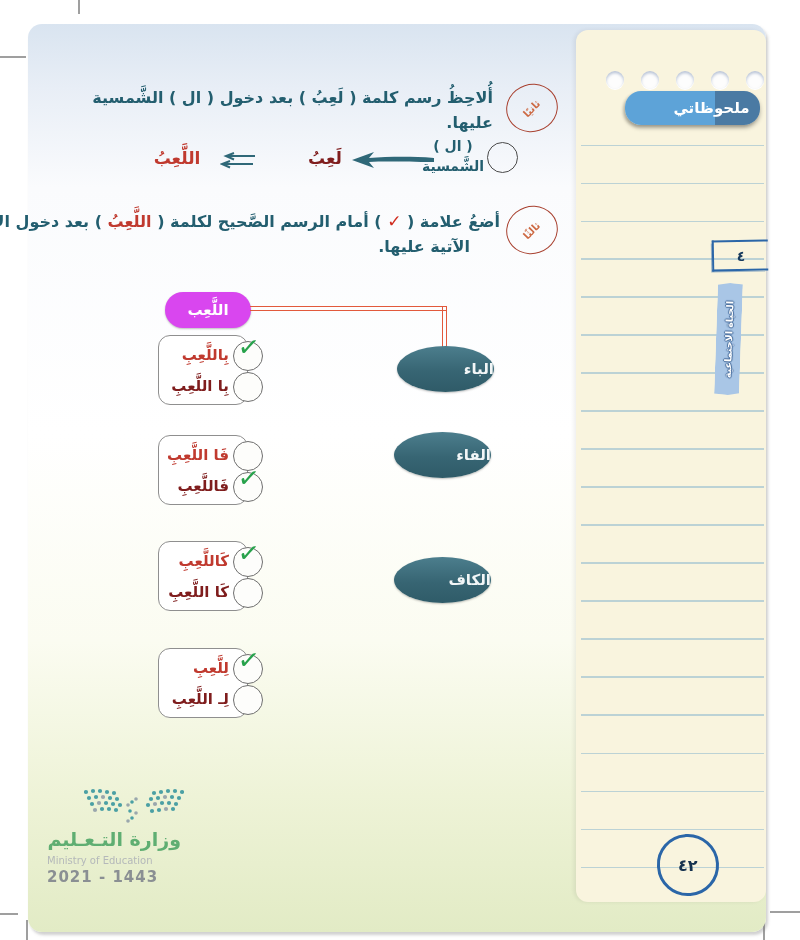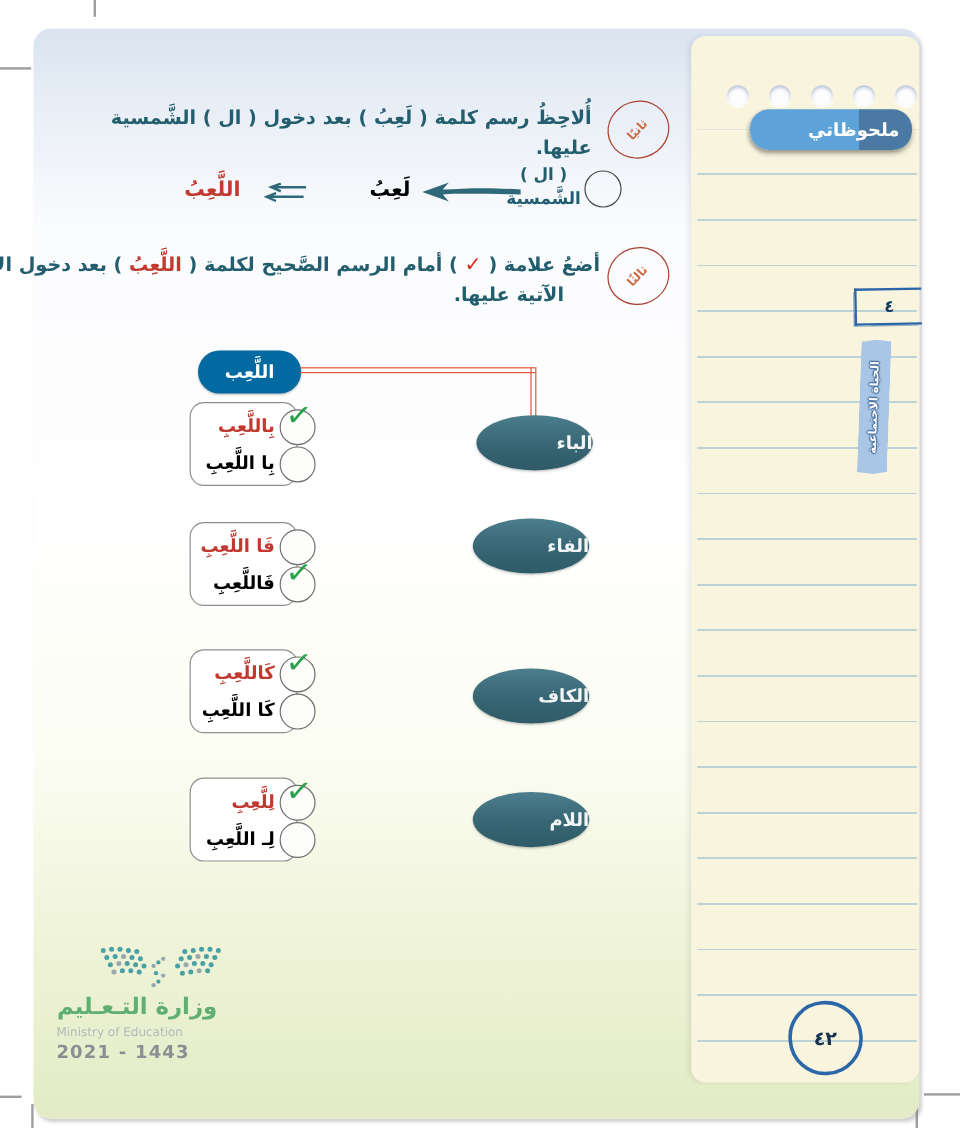--- a/index.html
+++ b/index.html
@@ -72,38 +72,38 @@
   
   .badge {
     position:absolute; width:52px; height:48px;
     border:1.6px solid #a8402f; border-radius:50%;
     transform:rotate(-18deg);
     display:flex; align-items:center; justify-content:center;
   }
   .badge span { color:#cd6a44; font-size:10px; font-weight:bold; transform:rotate(-28deg); }
 
   
-  .teal { color:#000000; }
+  .teal { color:#7f1d1d; }
   .red  { color:#c03a2f; }
   .instr { position:absolute; direction:rtl; text-align:right; font-weight:bold; font-size:16px; color:#235e6f; line-height:1.55; }
   .instr .inline-check { color:#d02c1e; font-size:17px; }
   .instr2-l2 { padding-left:0; padding-right:30px; }
 
   
   .demo-circle { position:absolute; left:487px; top:142px; width:31px; height:31px; border:1.5px solid #4a4a4a; border-radius:50%; background:transparent; }
   .al-label { position:absolute; left:421px; top:136px; width:64px; text-align:center; direction:rtl; font-weight:bold; font-size:14px; color:#235e6f; line-height:1.45; }
   .word-before { position:absolute; left:298px; top:148px; width:54px; text-align:center; font-weight:bold; font-size:17px; direction:rtl; }
   .word-after  { position:absolute; left:146px; top:148px; width:62px; text-align:center; font-weight:bold; font-size:17px; direction:rtl; }
   .arrow-svg   { position:absolute; left:352px; top:151px; }
   .harpoon-svg { position:absolute; left:220px; top:152px; }
 
   
   .pill {
     position:absolute; left:165px; top:292px; width:86px; height:36px;
-    background:#0369a1; border-radius:18px;
+    background:#d946ef; border-radius:18px;
     display:flex; align-items:center; justify-content:center;
     box-shadow:0 1px 2px rgba(0,0,0,.25);
   }
   .pill span { color:#ffffff; font-weight:bold; font-size:15px; direction:rtl; }
   .conn-h { position:absolute; left:250px; top:306px; width:196px; height:5px; border-top:1.5px solid #e2593c; border-bottom:1.5px solid #e2593c; }
   .conn-v { position:absolute; left:442px; top:306px; width:5px; height:42px; border-left:1.5px solid #e2593c; border-right:1.5px solid #e2593c; }
 
   
   .oval {
     position:absolute; width:97px; height:46px; border-radius:50%;
@@ -217,23 +217,20 @@
   <div class="conn-v"></div>
 
   <div class="oval" style="left:397px;top:346px">
     <span>الباء</span>
   </div>
   <div class="oval" style="left:394px;top:432px">
     <span>الفاء</span>
   </div>
   <div class="oval" style="left:394px;top:557px">
     <span>الكاف</span>
-  </div>
-  <div class="oval" style="left:394px;top:660px">
-    <span>اللام</span>
   </div>
 
   <div class="optbox" style="top:335px">
     <div class="optcircle c1">
         <span class="mark">✓</span>
       </div>
     <div class="optcircle c2">
         <span class="mark"></span>
       </div>
     <div class="optrow r1 red">بِاللَّعِبِ</div>

